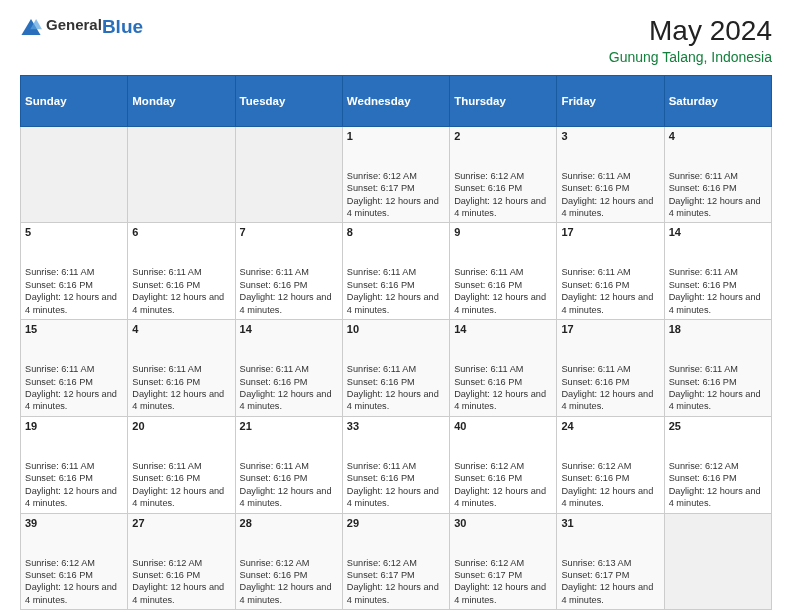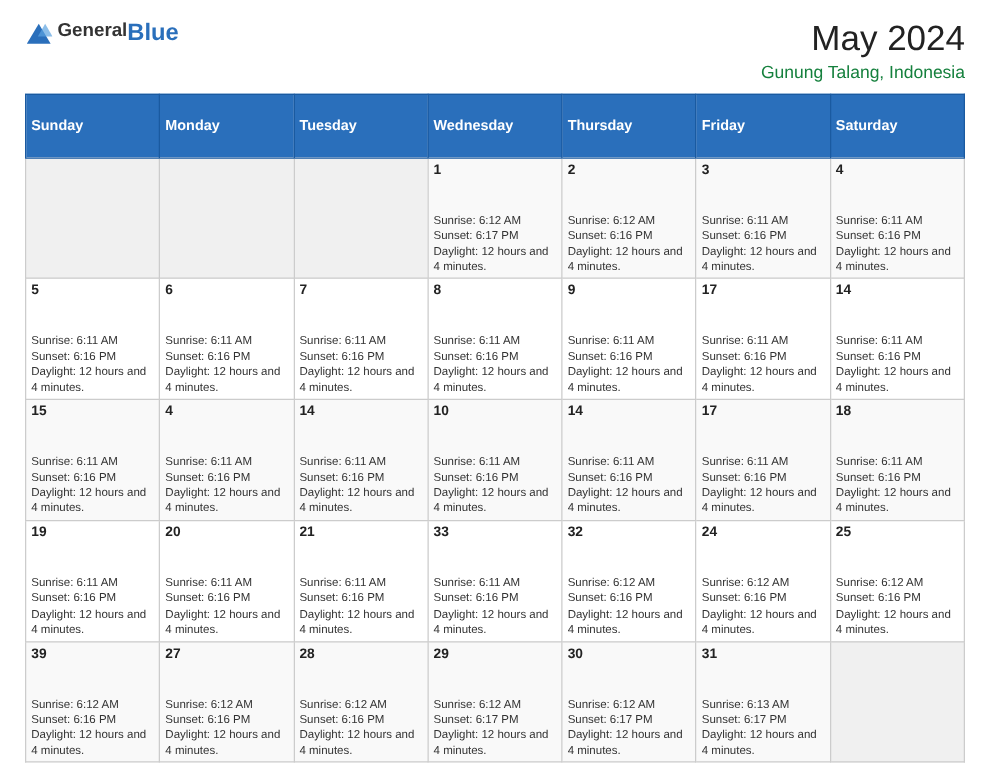--- a/index.html
+++ b/index.html
@@ -231,21 +231,21 @@
           </td>
           <td>
             <span class="day-number">21</span>
             <div class="day-info"><span>Sunrise: 6:11 AM</span><br><span>Sunset: 6:16 PM</span><br><span>Daylight: 12 hours and 4 minutes.</span></div>
           </td>
           <td>
             <span class="day-number">33</span>
             <div class="day-info"><span>Sunrise: 6:11 AM</span><br><span>Sunset: 6:16 PM</span><br><span>Daylight: 12 hours and 4 minutes.</span></div>
           </td>
           <td>
-            <span class="day-number">32</span>
+            <span class="day-number">40</span>
             <div class="day-info"><span>Sunrise: 6:12 AM</span><br><span>Sunset: 6:16 PM</span><br><span>Daylight: 12 hours and 4 minutes.</span></div>
           </td>
           <td>
             <span class="day-number">24</span>
             <div class="day-info"><span>Sunrise: 6:12 AM</span><br><span>Sunset: 6:16 PM</span><br><span>Daylight: 12 hours and 4 minutes.</span></div>
           </td>
           <td>
             <span class="day-number">25</span>
             <div class="day-info"><span>Sunrise: 6:12 AM</span><br><span>Sunset: 6:16 PM</span><br><span>Daylight: 12 hours and 4 minutes.</span></div>
           </td>

